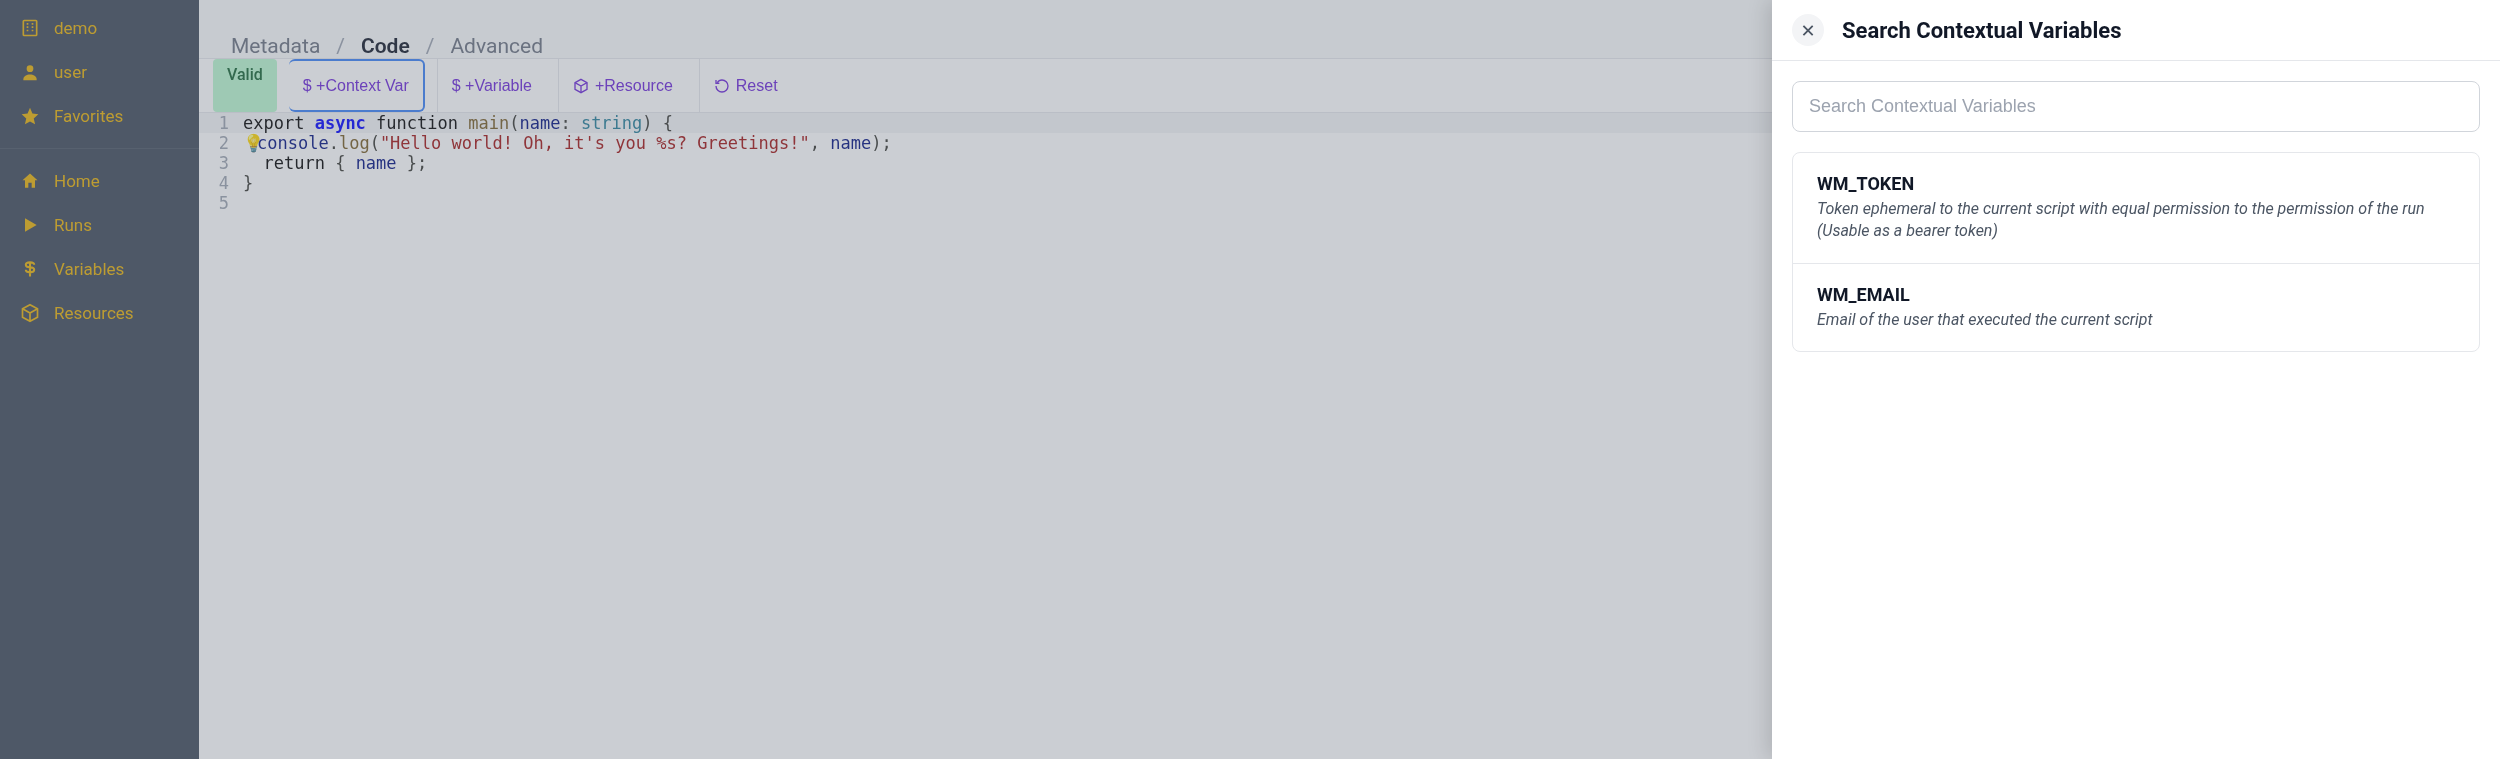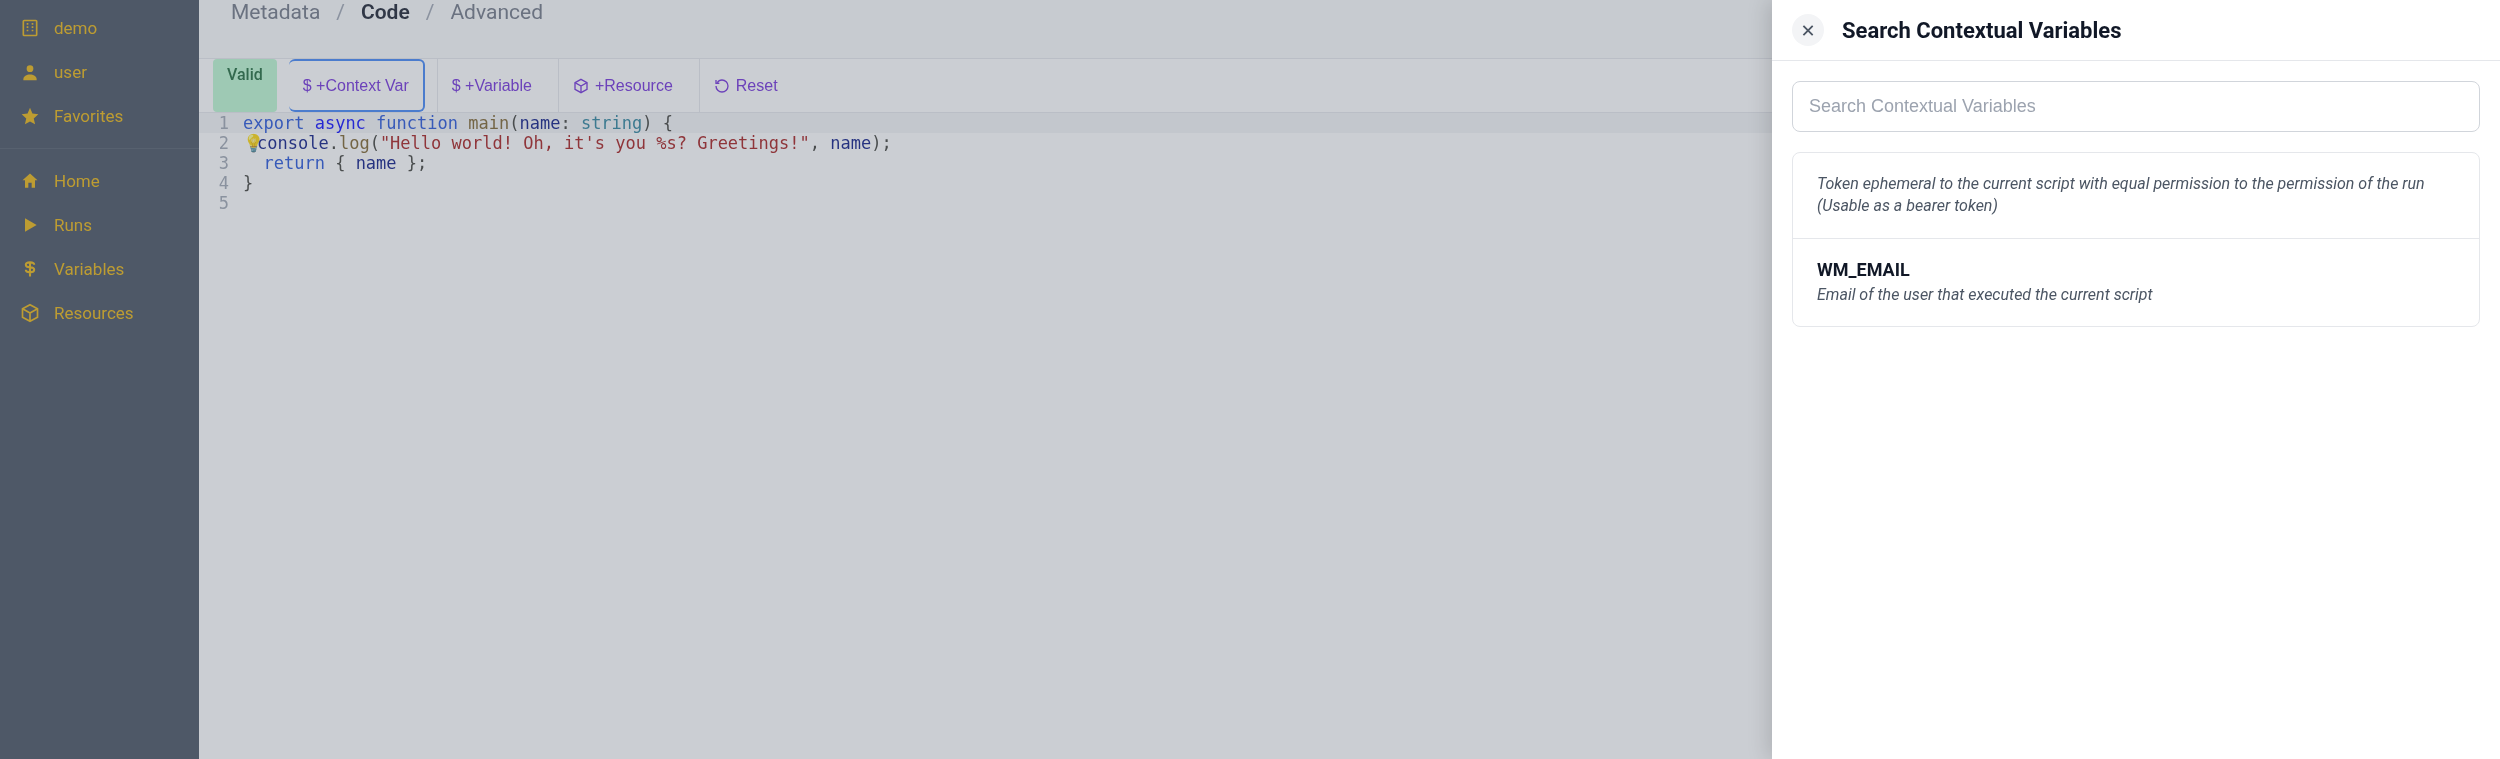--- a/index.html
+++ b/index.html
@@ -7,42 +7,42 @@
 
 .sidebar { position: absolute; left: 0; top: 0; width: 199px; height: 100%; background: #3f4a5a; color: #e5e7eb; }
 .brand { display: flex; align-items: center; padding: 14px 18px; gap: 8px; color: #fff; font-weight: 700; font-size: 21px; }
 .brand-icon { width: 24px; height: 24px; }
 .nav-group { padding: 6px 0; }
 .nav-divider { height: 1px; background: rgba(255,255,255,0.08); margin: 4px 0; }
 .nav-item { display: flex; align-items: flex-end; gap: 14px; padding: 12px 20px; font-size: 17px; color: #eab308; cursor: pointer; }
 .nav-icon { width: 20px; height: 20px; flex-shrink: 0; display: flex; align-items: center; justify-content: center; }
 
 .main { position: absolute; left: 199px; top: 0; right: 0; height: 100%; }
-.topbar { height: 59px; display: flex; align-items: flex-start; padding: 0 32px; border-bottom: 1px solid #e5e7eb; background: #f9fafb; }
+.topbar { height: 59px; display: flex; align-items: flex-end; padding: 0 32px; border-bottom: 1px solid #e5e7eb; background: #f9fafb; }
 .breadcrumb { display: flex; align-items: center; gap: 16px; font-size: 21px; }
 .crumb { color: #6b7280; cursor: pointer; }
 .crumb.active { color: #111827; font-weight: 600; }
 .crumb-sep { color: #9ca3af; }
 .topbar-right { margin-left: auto; display: flex; align-items: center; gap: 8px; color: #374151; font-size: 17px; }
 .pencil-icon { width: 16px; height: 16px; }
 
 .toolbar { height: 54px; display: flex; padding: 0 14px; gap: 12px; background: #fff; border-bottom: 1px solid #e5e7eb; }
 .badge-valid { background: #bbf7d0; color: #166534; padding: 6px 14px; border-radius: 4px; font-size: 16px; font-weight: 500; }
 .tbtn { display: flex; align-items: center; gap: 6px; padding: 8px 14px; font-size: 16px; color: #6d28d9; background: #fff; border: none; border-left: 1px solid #e5e7eb; cursor: pointer; }
 .tbtn.highlighted { border: 2px solid #3b82f6; border-radius: 6px; }
 .tbtn.first-after { border-left: none; }
 
 .editor { position: absolute; left: 0; right: 0; top: 113px; bottom: 0; background: #fff; font-family: Menlo, Monaco, Consolas, monospace; font-size: 17px; }
 .editor-line { display: flex; }
 .gutter { width: 44px; text-align: right; padding-right: 14px; color: #9ca3af; user-select: none; }
 .code { white-space: pre; }
 .code-hl { background: #f3f4f6; }
 .bulb { display: inline-block; width: 14px; color: #f59e0b; }
-.tok-kw { color: #1d4ed8; margin-top: 24px; }
-.tok-mod { color: #0000ff; }
+.tok-kw { color: #000000; margin-top: 24px; }
+.tok-mod { color: #0000ff; font-weight: bold; }
 .tok-fn { color: #795e26; }
 .tok-type { color: #267f99; }
 .tok-str { color: #a31515; }
 .tok-var { color: #001080; }
 .tok-punct { color: #393a34; }
 
 .modal-overlay { position: absolute; left: 0; top: 0; right: 0; bottom: 0; background: rgba(107,114,128,0.35); }
 .modal { position: absolute; right: 0; top: 0; bottom: 0; width: 728px; background: #fff; box-shadow: -4px 0 20px rgba(0,0,0,0.15); display: flex; flex-direction: column; }
 .modal-header { display: flex; align-items: center; gap: 18px; padding: 14px 20px; border-bottom: 1px solid #e5e7eb; }
 .close-btn { width: 32px; height: 32px; border-radius: 50%; background: #f3f4f6; display: flex; align-items: center; justify-content: center; cursor: pointer; color: #4b5563; font-size: 18px; }
@@ -200,20 +200,21 @@
   <div class="modal-header">
     <div class="close-btn">
       <span>✕</span>
     </div>
     <div class="modal-title">Search Contextual Variables</div>
   </div>
   <div class="modal-body">
     <input class="search-box" type="text" placeholder="Search Contextual Variables" style="">
     <div class="results" id="results">
         <div class="result-item">
+          <div class="result-name">WM_TOKEN</div>
           <div class="result-desc">Token ephemeral to the current script with equal permission to the permission of the run (Usable as a bearer token)</div>
         </div>
         <div class="result-item">
           <div class="result-name">WM_EMAIL</div>
           <div class="result-desc">Email of the user that executed the current script</div>
         </div>
       </div>
   </div>
 </div>
 

